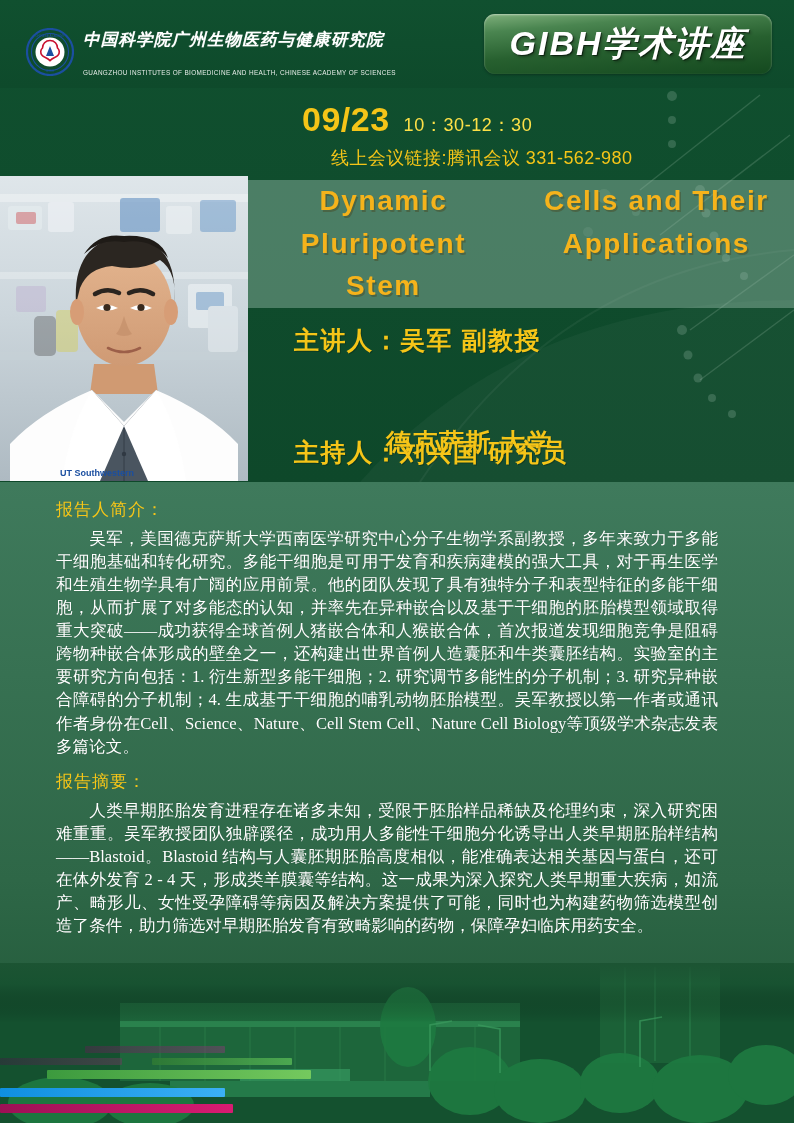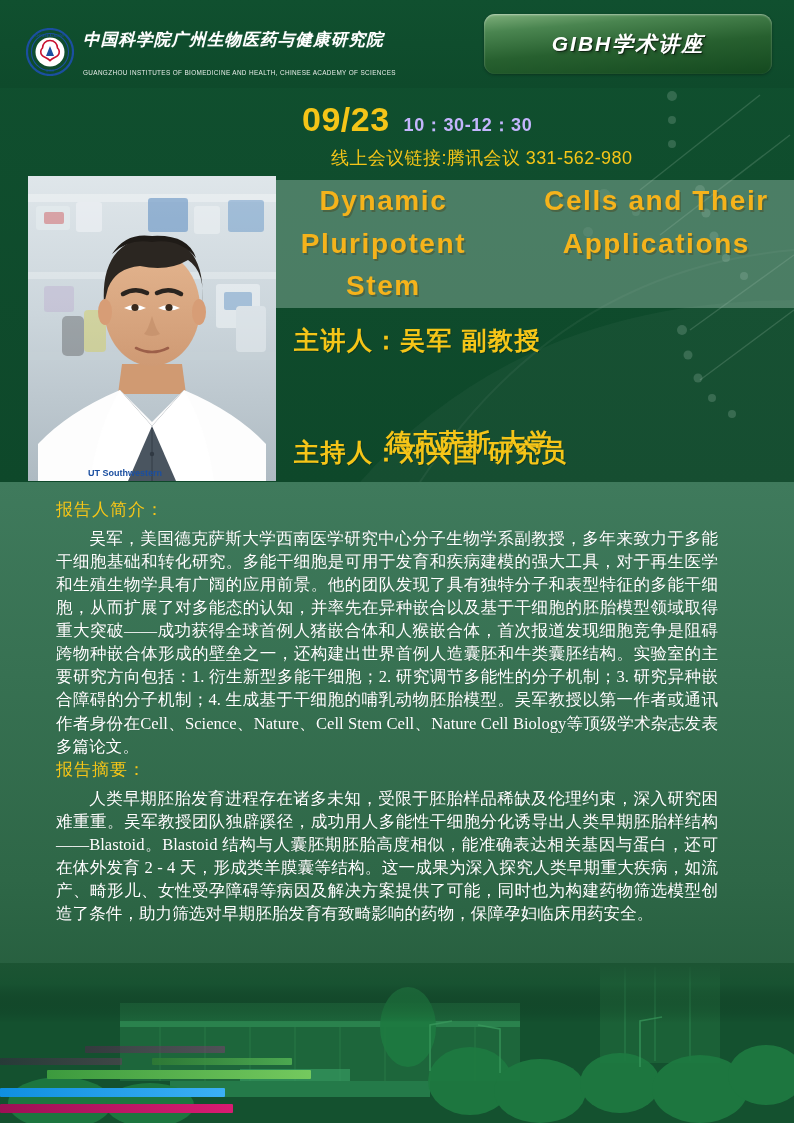--- a/index.html
+++ b/index.html
@@ -46,51 +46,51 @@
 
   .badge {
     position:absolute; right:22px; top:14px;
     width:288px; height:60px;
     border-radius:11px;
     background:linear-gradient(175deg,#7fb07c 0%,#4a8550 22%,#27602f 55%,#14491f 100%);
     box-shadow:inset 0 1px 2px rgba(255,255,255,.45), 0 1px 3px rgba(0,0,0,.3);
     display:flex; align-items:center; justify-content:center;
   }
   .badge-text {
-    color:#ffffff; font-size:21px; font-weight:700; font-style:italic;
+    color:#ffffff; font-size:34px; font-weight:700; font-style:italic;
     letter-spacing:2px;
     font-family:"Liberation Sans", sans-serif;
     text-shadow:1px 1px 0 rgba(0,0,0,.45), 2px 2px 3px rgba(0,0,0,.35);
     white-space:nowrap;
   }
 
   
   .dateblock {
     position:absolute; left:0; top:88px; width:636px; height:92px;
     z-index:5;
   }
   .date-row { position:absolute; left:302px; top:12px; display:flex; align-items:baseline; gap:14px; }
   .date-big {
     color:#f5c518; font-size:34px; font-weight:700; letter-spacing:.5px;
     font-family:"Liberation Sans", sans-serif;
   }
   .date-time {
-    color:#c4b5fd; font-size:18px; font-weight:700; letter-spacing:.6px;
+    color:#fde047; font-size:18px; font-weight:400; letter-spacing:.6px;
     font-family:"Liberation Sans", sans-serif;
   }
   .meeting-row {
     position:absolute; left:302px; top:58px;
     color:#f5c518; font-size:18px; letter-spacing:.4px;
     font-family:"Liberation Sans", sans-serif; white-space:nowrap;margin-left:29px;
   }
 
   
   .photo {
     position:absolute; left:0; top:176px; width:248px; height:305px;
-    overflow:hidden; z-index:6; background:#b9c4c9;margin-left:28px;
+    overflow:hidden; z-index:6; background:#b9c4c9;
   }
   .photo svg { display:block; width:248px; height:305px; }
 
   
   .title-panel {
     position:absolute; left:248px; top:180px; width:546px; height:128px;
     background:rgba(160,195,178,0.42);
     z-index:4;
     display:flex; justify-content:center;
   }
@@ -125,21 +125,21 @@
     background:linear-gradient(180deg,#3f7a5c 0%,#377152 30%,#2e6747 62%,#1c5433 100%);
     z-index:3;
   }
   .body-inner { position:relative; z-index:4; padding:16px 76px 0 56px; }
 
   .sec-head {
     color:#f5c518; font-size:17px; letter-spacing:1px;
     margin-bottom:6px;
     font-family:"Liberation Sans", sans-serif;
   }
-  .sec-head.second { }
+  .sec-head.second { margin-top:12px; }
 
   .para {
     color:#ffffff; font-size:16.6px; line-height:1.39;
     text-align:justify; text-justify:inter-character;
     text-indent:2em;
     font-family:"Liberation Serif", serif;
     text-shadow:0 0 1px rgba(0,0,0,.25);
   }
 
   

